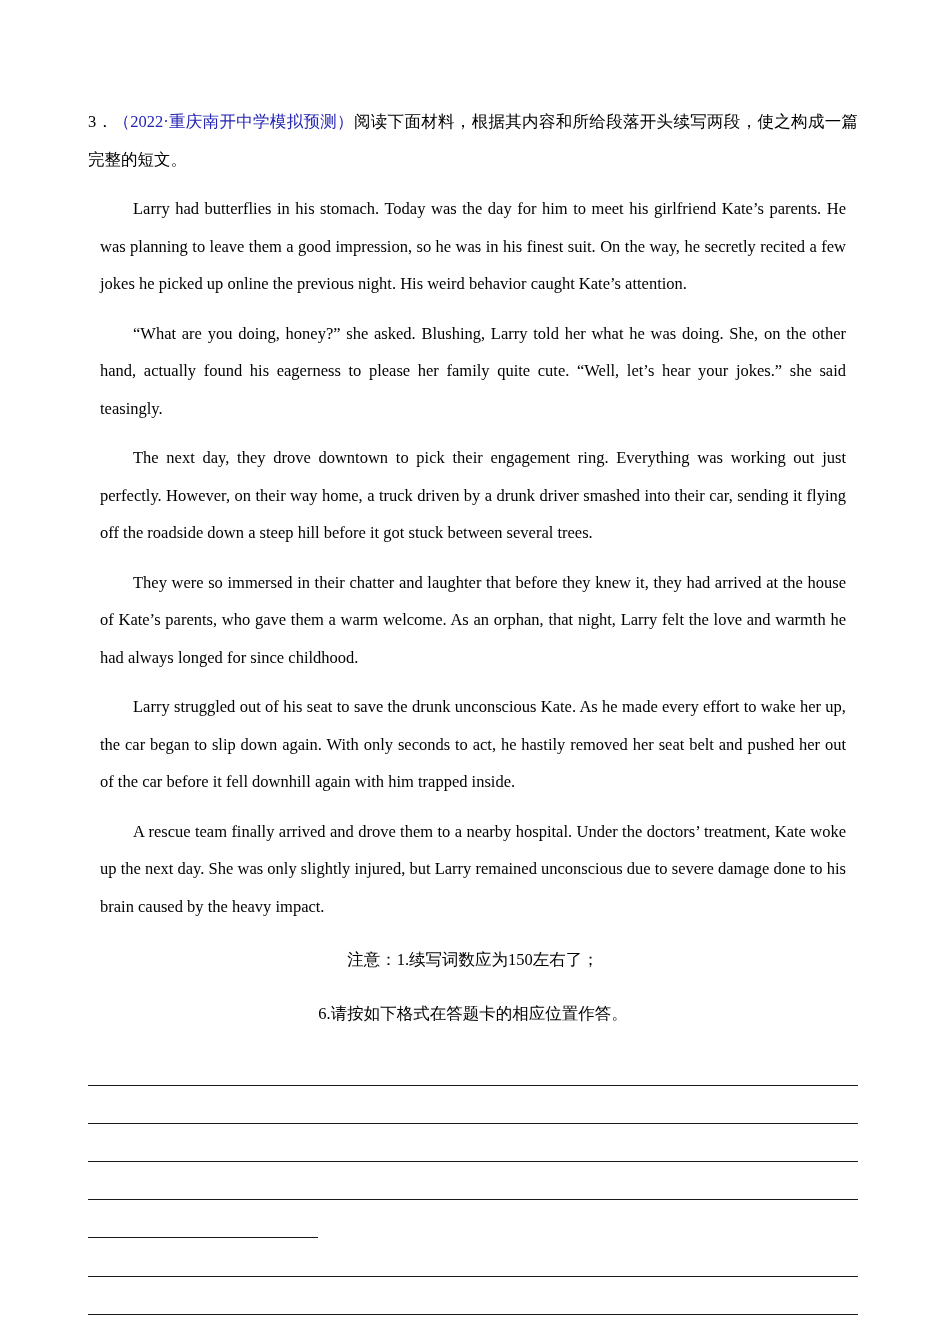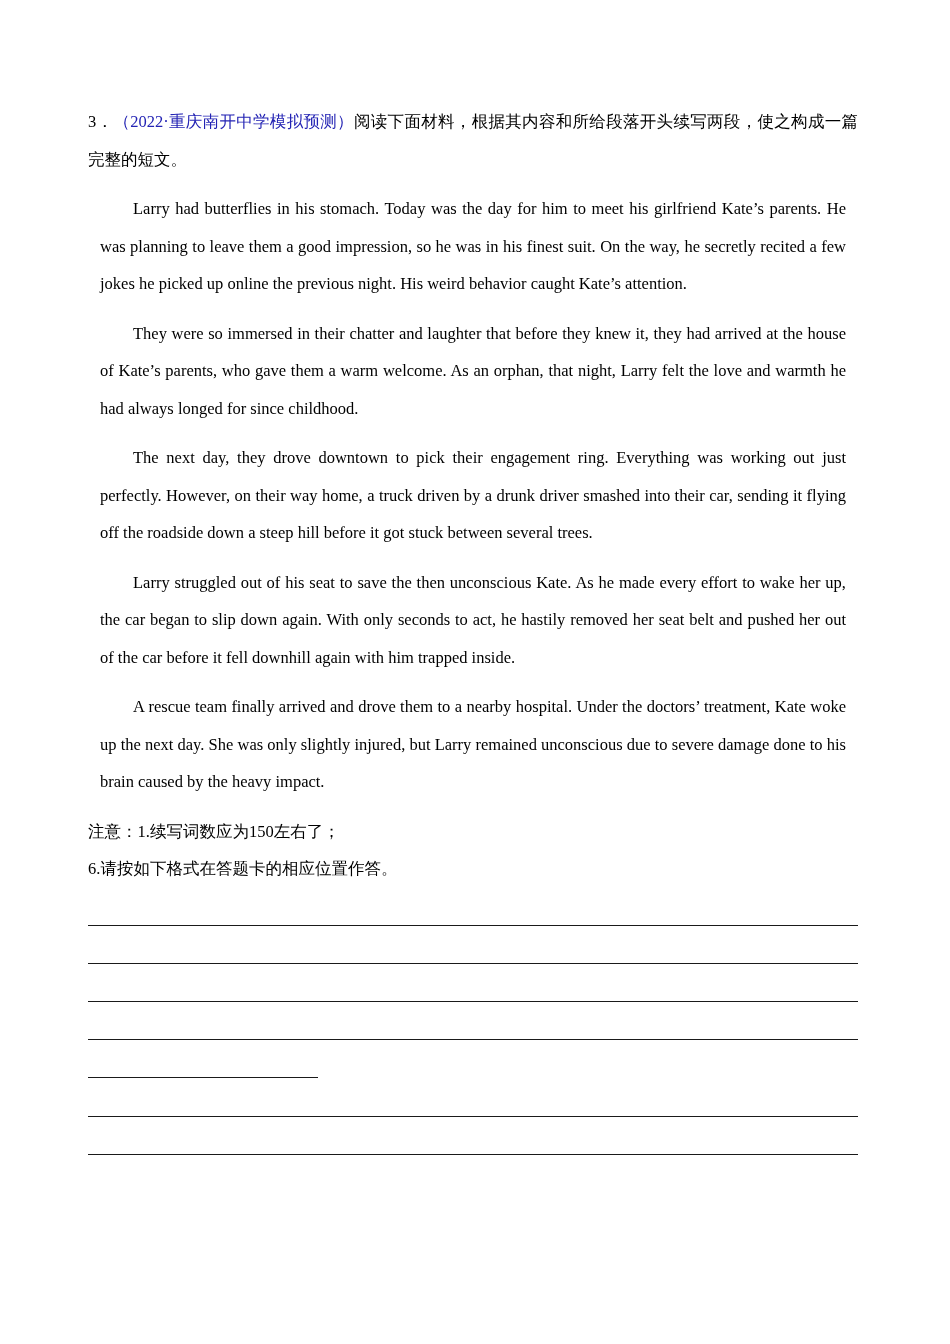--- a/index.html
+++ b/index.html
@@ -23,22 +23,22 @@
   .title {
     margin: 0;
     text-align: justify;
   }
   .story-para {
     margin: 12px;
     text-indent: 2em;
     text-align: justify;
   }
   .note-line, .prompt-line {
-    margin: 0;
-    text-align: left;
+    margin: 16px;
+    text-align: center;
   }
   .answer-line {
     height: 37px;
     border-bottom: 1px solid #1a1a1a;
   }
   .answer-line.full {
     width: 100%;
   }
   .answer-line.partial {
     width: 230px;
@@ -48,23 +48,24 @@
   }
 </style>
 </head>
 <body>
 
 <div class="page">
 
   <p class="title"><span>3．</span><span style="color:#2323b4">（2022·重庆南开中学模拟预测）</span><span>阅读下面材料，根据其内容和所给段落开头续写两段，使之构成一篇完整的短文。</span></p>
 
   <p class="story-para">Larry had butterflies in his stomach. Today was the day for him to meet his girlfriend Kate’s parents. He was planning to leave them a good impression, so he was in his finest suit. On the way, he secretly recited a few jokes he picked up online the previous night. His weird behavior caught Kate’s attention.</p>
+  <p class="story-para">“What are you doing, honey?” she asked. Blushing, Larry told her what he was doing. She, on the other hand, actually found his eagerness to please her family quite cute. “Well, let’s hear your jokes.” she said teasingly.</p>
+  <p class="story-para">The next day, they drove downtown to pick their engagement ring. Everything was working out just perfectly. However, on their way home, a truck driven by a drunk driver smashed into their car, sending it flying off the roadside down a steep hill before it got stuck between several trees.</p>
   <p class="story-para">They were so immersed in their chatter and laughter that before they knew it, they had arrived at the house of Kate’s parents, who gave them a warm welcome. As an orphan, that night, Larry felt the love and warmth he had always longed for since childhood.</p>
-  <p class="story-para">The next day, they drove downtown to pick their engagement ring. Everything was working out just perfectly. However, on their way home, a truck driven by a drunk driver smashed into their car, sending it flying off the roadside down a steep hill before it got stuck between several trees.</p>
-  <p class="story-para">Larry struggled out of his seat to save the then unconscious Kate. As he made every effort to wake her up, the car began to slip down again. With only seconds to act, he hastily removed her seat belt and pushed her out of the car before it fell downhill again with him trapped inside.</p>
+  <p class="story-para">Larry struggled out of his seat to save the drunk unconscious Kate. As he made every effort to wake her up, the car began to slip down again. With only seconds to act, he hastily removed her seat belt and pushed her out of the car before it fell downhill again with him trapped inside.</p>
   <p class="story-para">A rescue team finally arrived and drove them to a nearby hospital. Under the doctors’ treatment, Kate woke up the next day. She was only slightly injured, but Larry remained unconscious due to severe damage done to his brain caused by the heavy impact.</p>
 
   <p class="note-line">注意：1.续写词数应为150左右了；</p>
   <p class="note-line">6.请按如下格式在答题卡的相应位置作答。</p>
 
 
   <div class="answer-block">
       <div class="answer-line full"></div>
       <div class="answer-line full"></div>
       <div class="answer-line full"></div>

